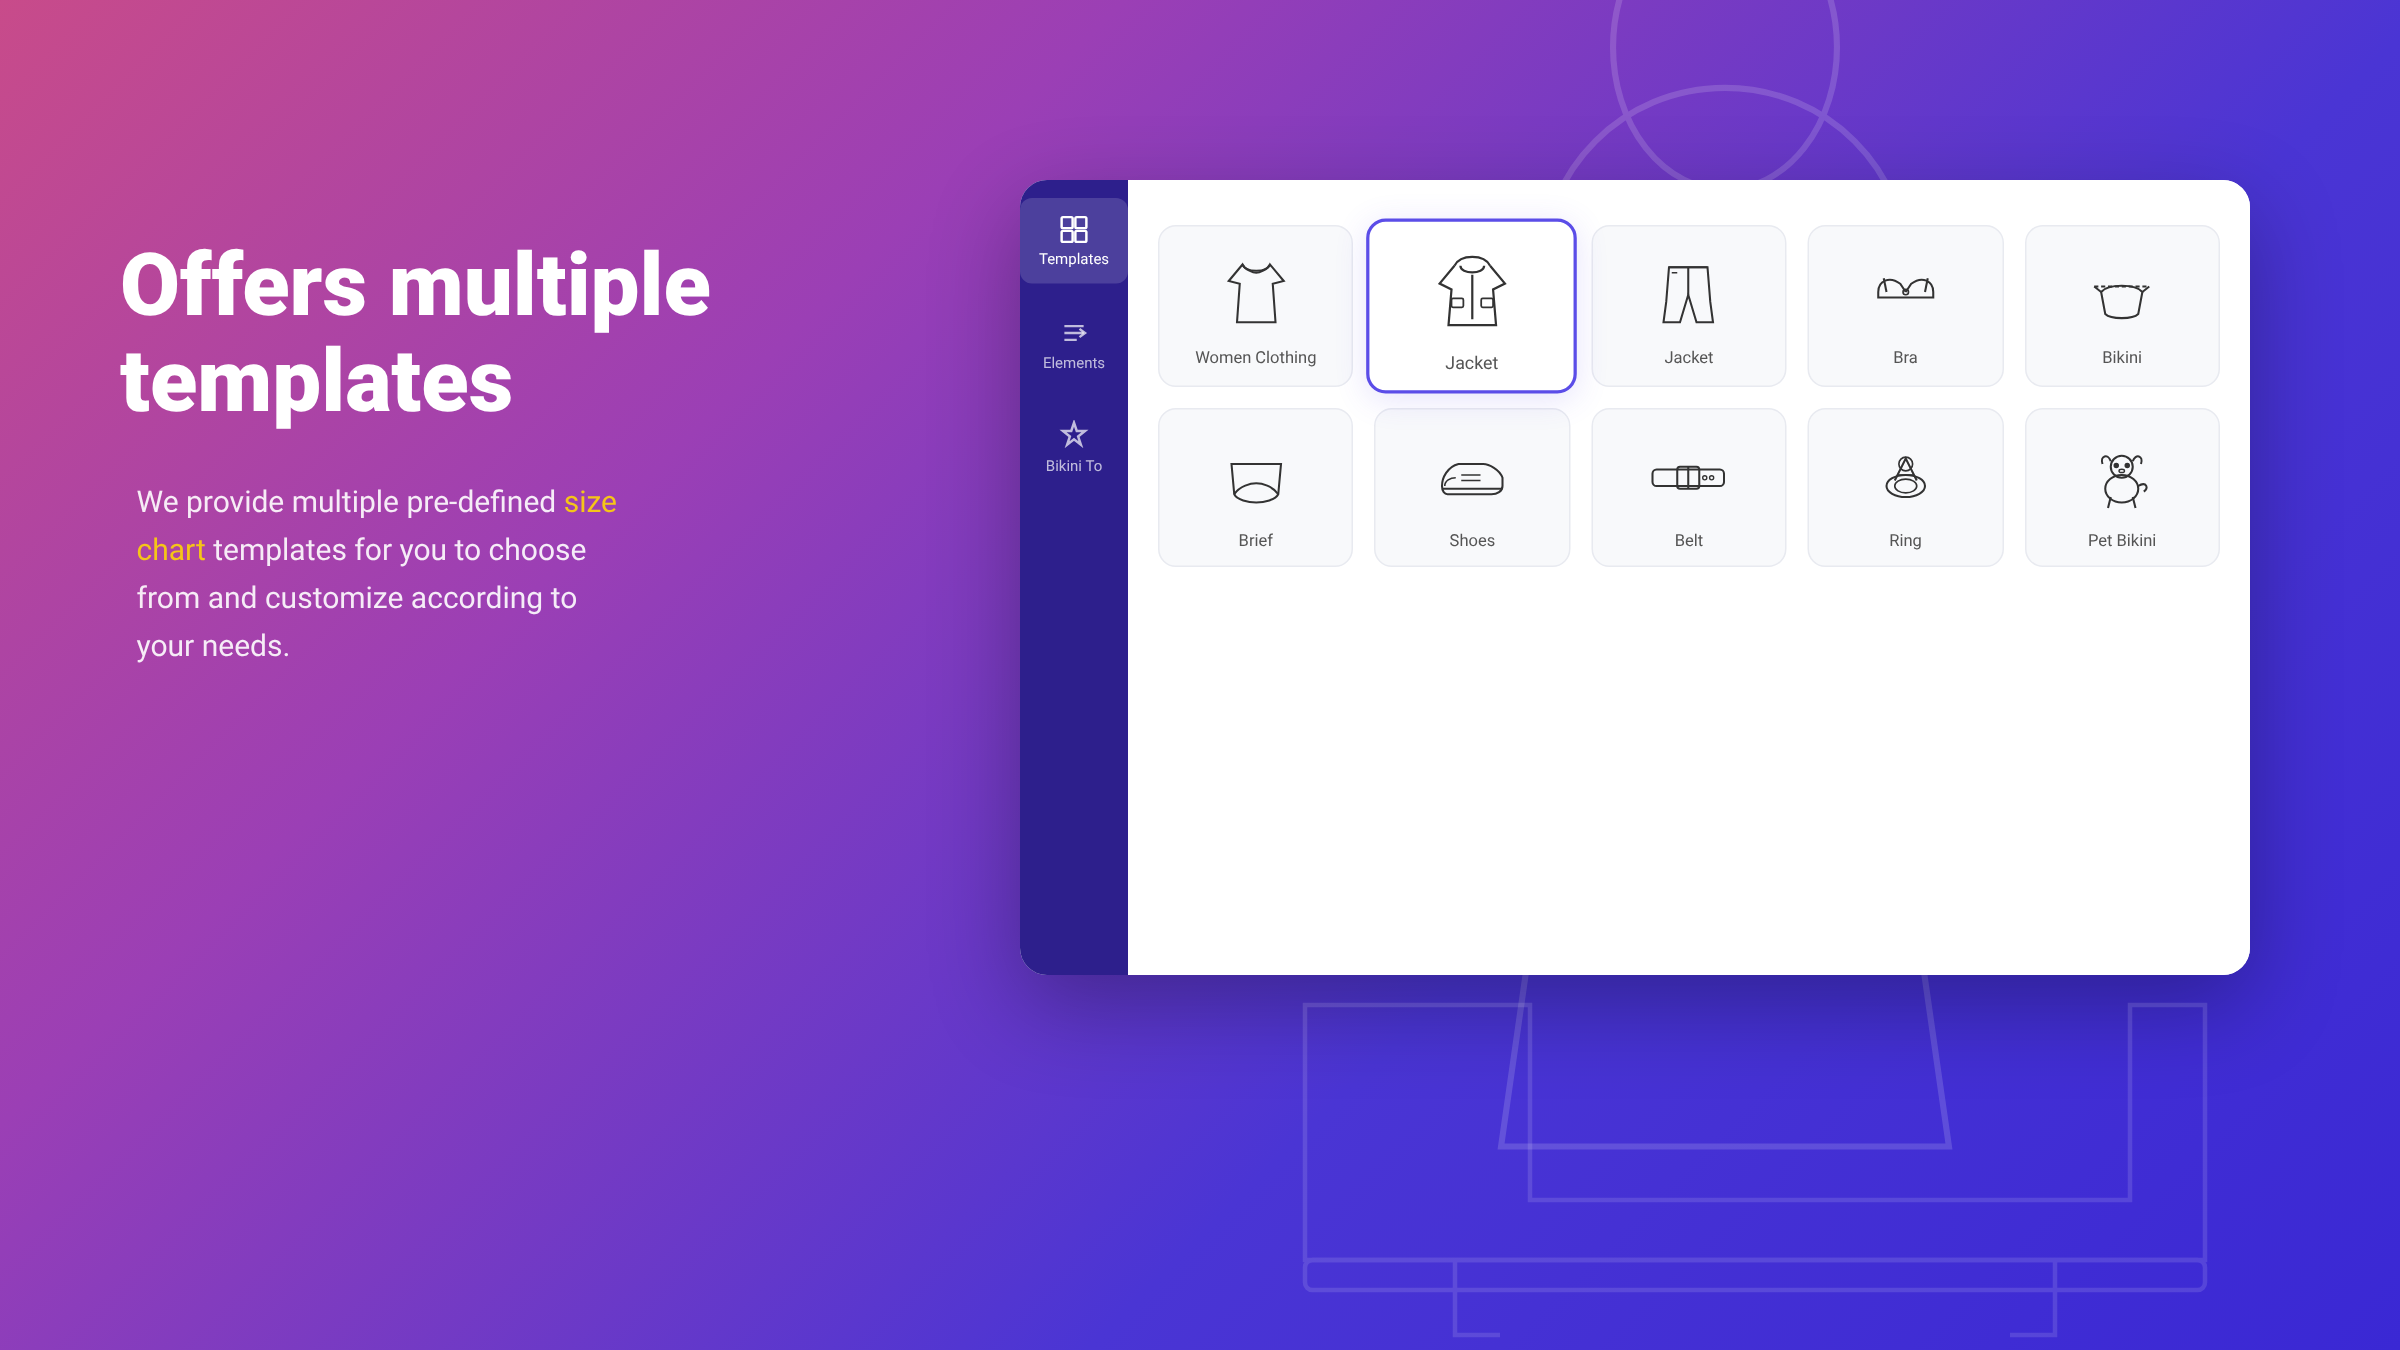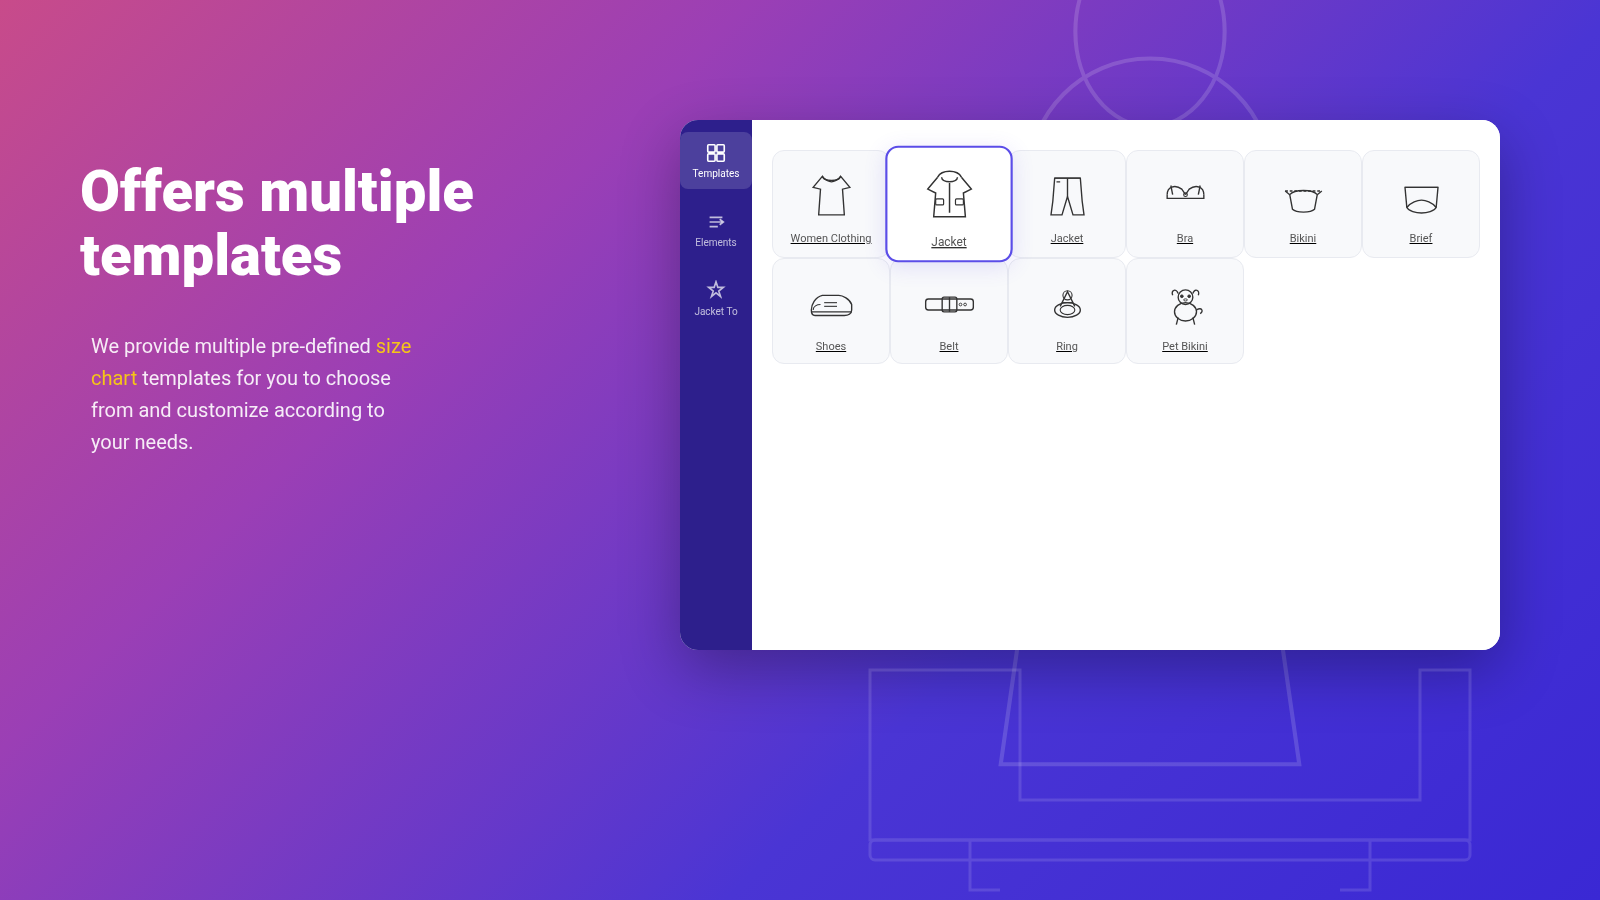--- a/index.html
+++ b/index.html
@@ -29,21 +29,21 @@
       left: 80px;
       top: 160px;
       width: 500px;
     }
 
     .main-heading {
       font-size: 58px;
       font-weight: 900;
       color: #ffffff;
       line-height: 1.1;
-      margin-bottom: 42px;
+      margin-bottom: 30px;
     }
 
     .sub-text {
       font-size: 20px;
       color: rgba(255,255,255,0.9);
       line-height: 1.6;
       margin-left: 11px;
     }
 
     .highlight-yellow {
@@ -100,23 +100,23 @@
     
     .main-content {
       flex: 1;
       background: #ffffff;
       padding: 20px;
       overflow: auto;
     }
 
     .templates-grid {
       display: grid;
-      grid-template-columns: repeat(6, 1fr);
+      grid-template-columns: repeat(5, 1fr);
+      gap: 14px;
       padding: 10px 0;
-      text-decoration: underline;
     }
 
     .template-card {
       background: #f8f9fb;
       border: 1.5px solid #e8eaf0;
       border-radius: 12px;
       padding: 18px 10px 10px;
       display: flex;
       flex-direction: column;
       align-items: center;
@@ -198,21 +198,21 @@
         <line x1="5" y1="17" x2="14" y2="17"></line>
         <path d="M16 15 L20 12 L16 9"></path>
       </svg>
       <span>Elements</span>
     </div>
 
     <div class="sidebar-item" style="margin-top:10px;">
       <svg width="22" height="22" viewBox="0 0 24 24" fill="none" stroke="rgba(255,255,255,0.7)" stroke-width="1.8">
         <path d="M12 2L14 8H20L15 12L17 18L12 14L7 18L9 12L4 8H10Z"></path>
       </svg>
-      <span>Jacket To</span>
+      <span>Bikini To</span>
     </div>
   </div>
 
   <div class="main-content">
 
     <div class="templates-grid">
 
       <div class="template-card">
         <svg viewBox="0 0 60 60">
           <path d="M20 8 L10 20 L18 22 L16 50 L44 50 L42 22 L50 20 L40 8 C38 14 22 14 20 8Z" stroke="#333" stroke-width="1.5" fill="none"></path>

